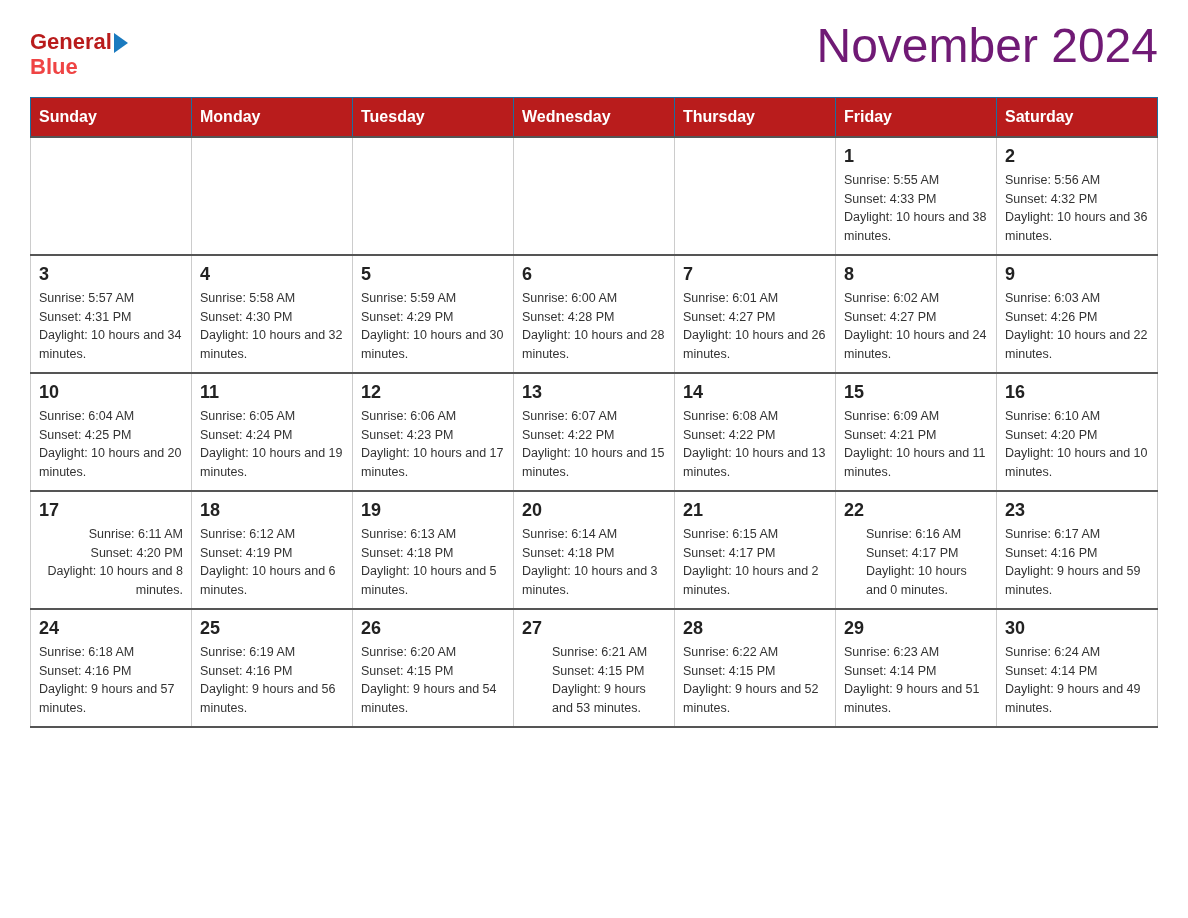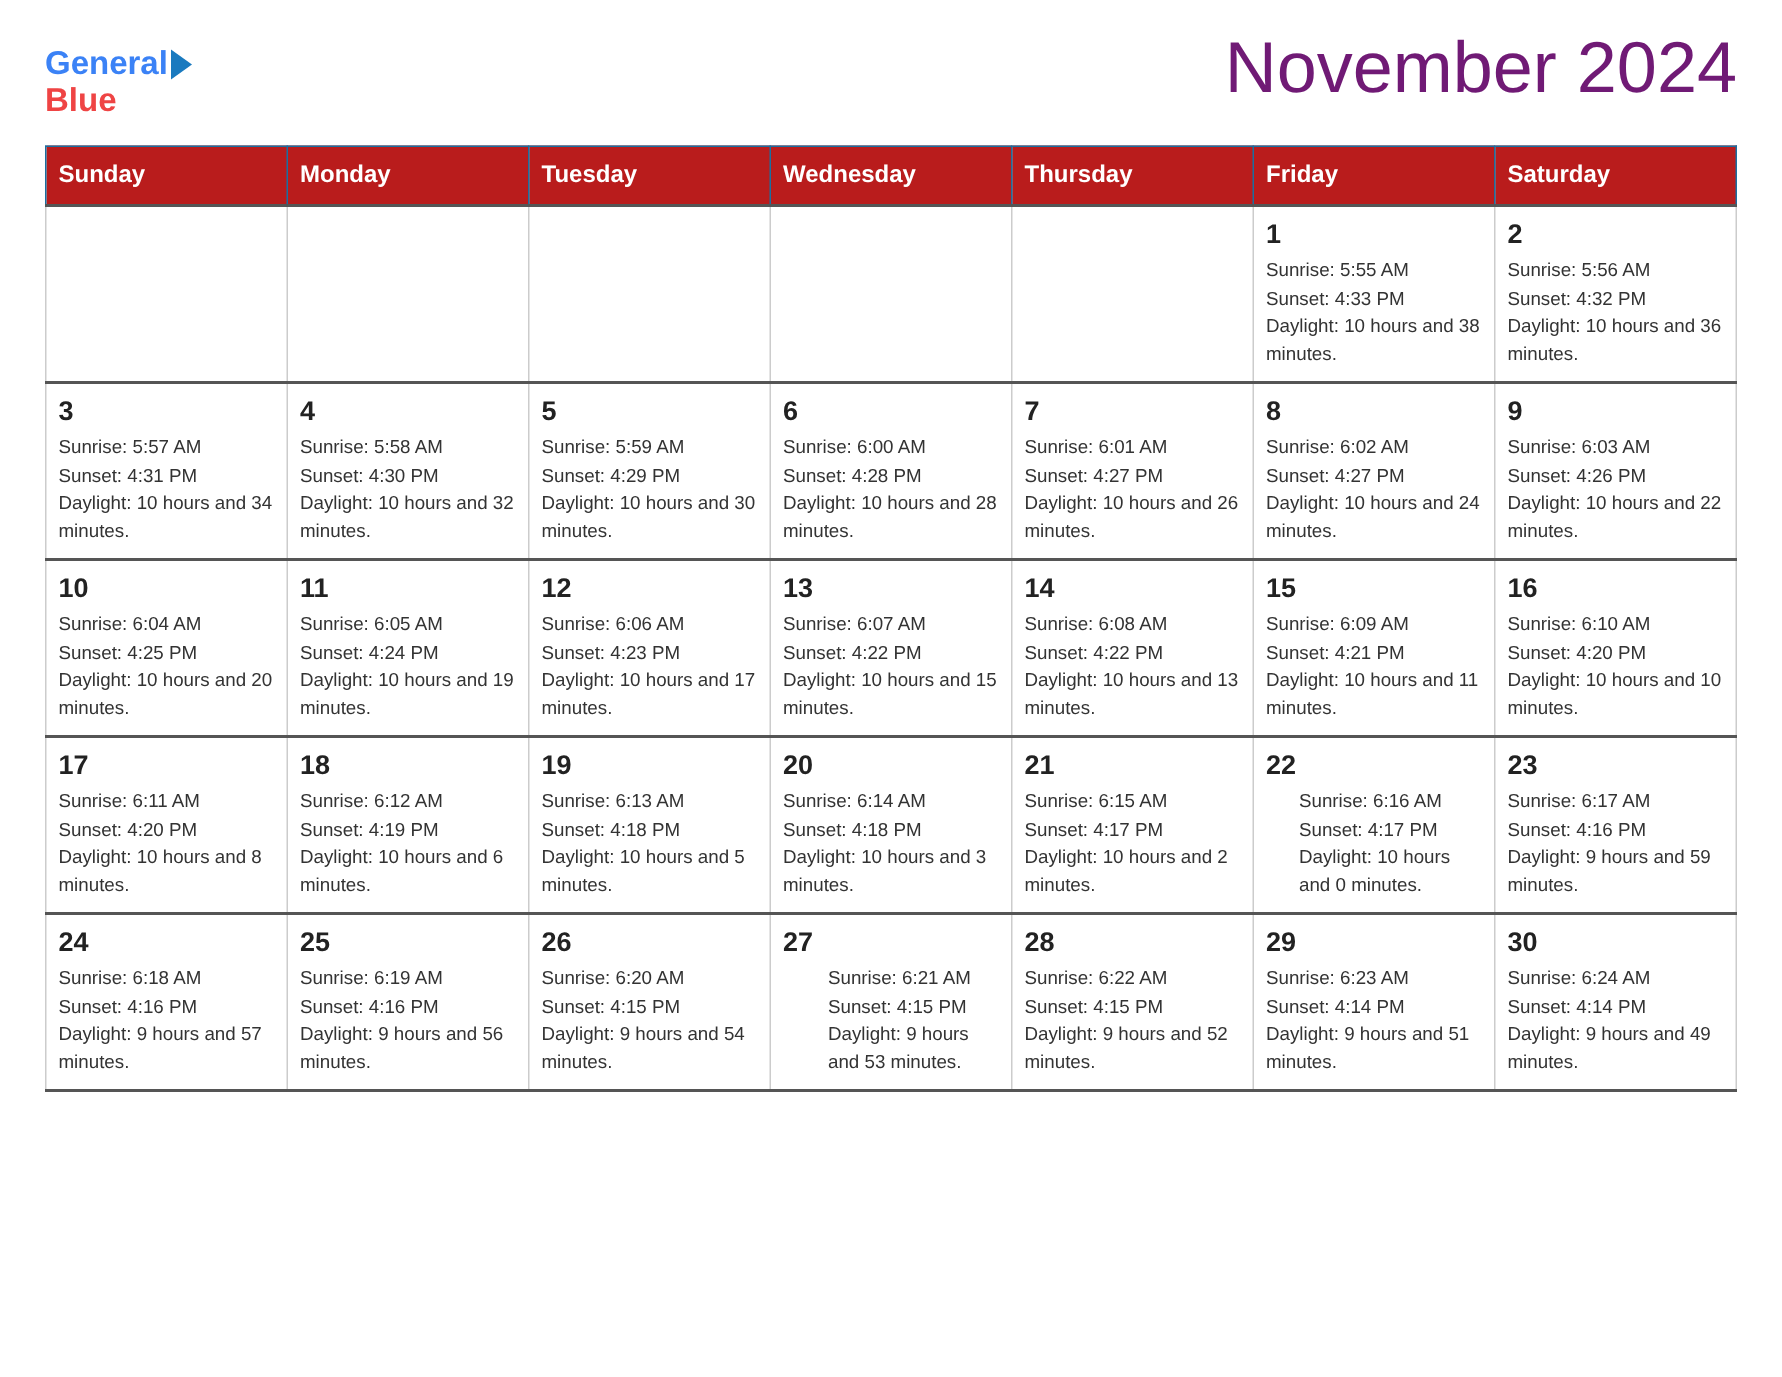--- a/index.html
+++ b/index.html
@@ -18,21 +18,21 @@
       margin-bottom: 18px;
     }
     .logo-area {
       display: flex;
       align-items: center;
       padding-top: 10px;
     }
     .logo-text-general {
       font-size: 22px;
       font-weight: bold;
-      color: #3b82f6;
+      color: #b91c1c;
       line-height: 1.1;
     }
     .logo-text-blue {
       font-size: 22px;
       font-weight: bold;
       color: #ef4444;
       line-height: 1.1;
     }
     .logo-arrow {
       width: 0;
@@ -240,21 +240,21 @@
         <td>
           <span class="day-number">16</span>
           <div class="day-info" style="white-space: pre-line;">Sunrise: 6:10 AM
 Sunset: 4:20 PM
 Daylight: 10 hours and 10 minutes.</div>
         </td>
       </tr>
       <tr style="border-top: 2px solid rgb(102, 102, 102);">
         <td>
           <span class="day-number">17</span>
-          <div class="day-info" style="white-space: pre-line;">Sunrise: 6:11 AM
+          <div class="day-info" style="white-space: pre-line; text-align: right;">Sunrise: 6:11 AM
 Sunset: 4:20 PM
 Daylight: 10 hours and 8 minutes.</div>
         </td>
         <td>
           <span class="day-number">18</span>
           <div class="day-info" style="white-space: pre-line;">Sunrise: 6:12 AM
 Sunset: 4:19 PM
 Daylight: 10 hours and 6 minutes.</div>
         </td>
         <td>

